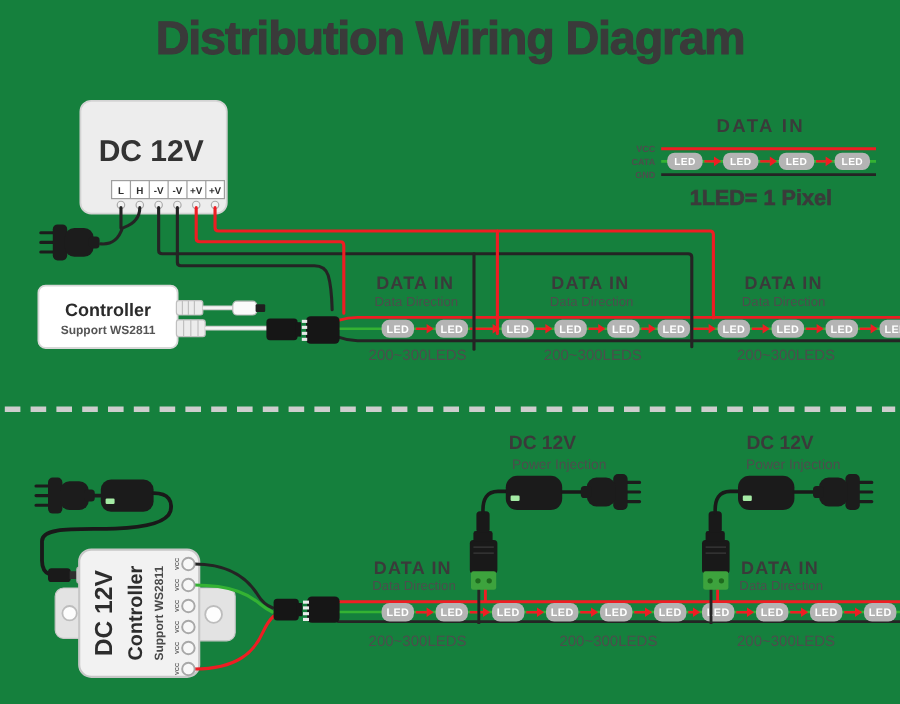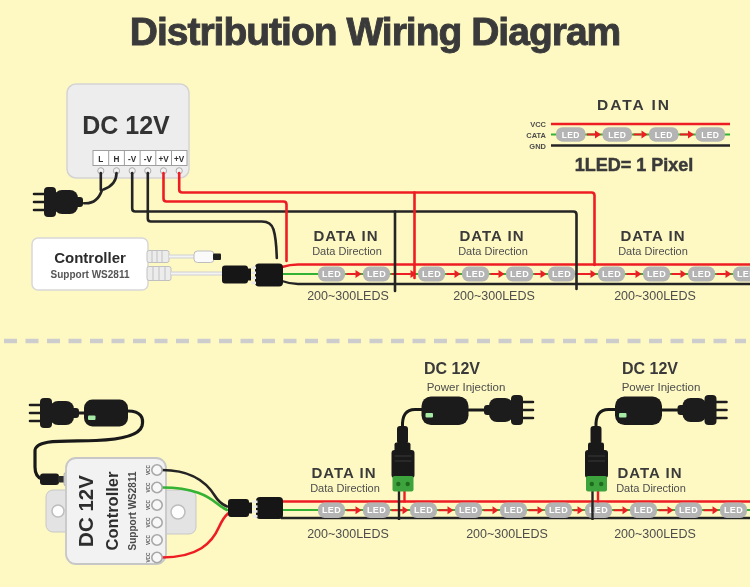--- a/index.html
+++ b/index.html
@@ -1,16 +1,16 @@
 <!DOCTYPE html>
 <html style="--wire-red: #ee1d23; --wire-green: #34b233; --wire-black: #242424; --chip-gray: #b4b4b4; --chip-text: #ffffff; --label-dark: #3a3a3a; --label-mid: #4d4d4d; --divider: #cdcdcd; --terminal-green: #3da33d; --indicator-green: #a5eba5;"><head>
 <meta charset="utf-8">
 <style>
   html,body{margin:0;padding:0;background:#ffffff;}
-  .stage{width:750px;height:587px;position:relative;background:#fef9c3;overflow:hidden;}
+  .stage{width:750px;height:587px;position:relative;background:#15803d;overflow:hidden;}
   svg text{font-family:"Liberation Sans","DejaVu Sans",sans-serif;}
   .w-red{stroke:var(--wire-red);fill:none;}
   .w-green{stroke:var(--wire-green);fill:none;}
   .w-black{stroke:var(--wire-black);fill:none;}
   .t-dark{fill:var(--label-dark);}
   .t-mid{fill:var(--label-mid);}
 </style>
 </head>
 <body>
 

